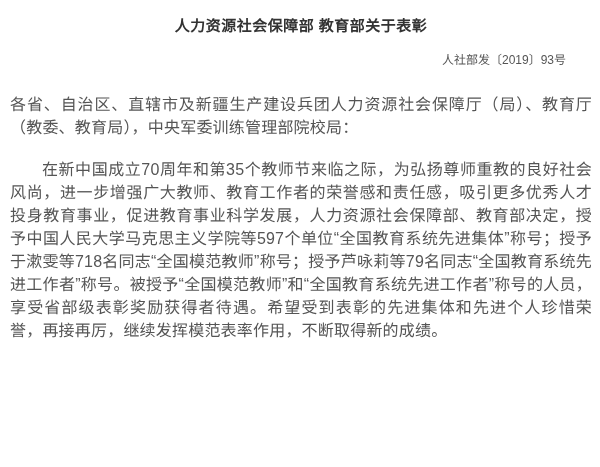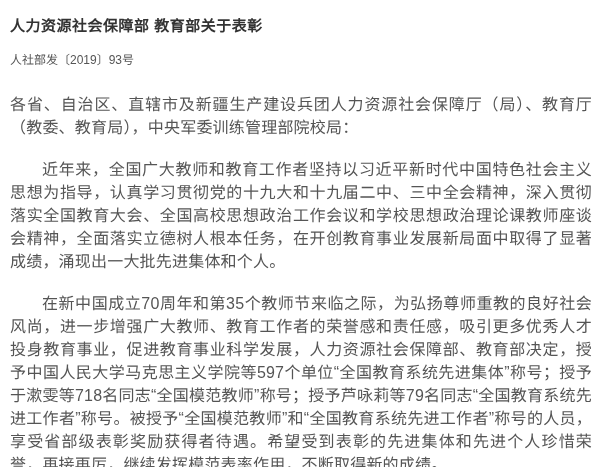--- a/index.html
+++ b/index.html
@@ -14,30 +14,31 @@
     font-family: "Liberation Sans", "DejaVu Sans", sans-serif;
   }
   .doc {
     box-sizing: border-box;
     width: 600px;
     height: 467px;
     padding: 14px 8px 0 10px;
     background: #ffffff;
   }
   .doc-title {
-    text-align: left;
+    text-align: center;
     font-weight: bold;
     font-size: 15px;
     line-height: 24px;
     color: #333333;
     letter-spacing: 0.5px;
   }
   .doc-number {
     margin-top: 11px;
     padding-right: 26px;
+    text-align: right;
     font-size: 12px;
     line-height: 23px;
     color: #555555;
   }
   .body-text {
     font-size: 16px;
     line-height: 23px;
     color: #555555;
     text-align: justify;
     letter-spacing: 0.2px;
@@ -56,17 +57,16 @@
 <div class="doc">
 
   <div class="doc-title">
     <div>人力资源社会保障部 教育部关于表彰</div>
   </div>
 
   <div class="doc-number">人社部发〔2019〕93号</div>
 
   <p class="body-text salutation">各省、自治区、直辖市及新疆生产建设兵团人力资源社会保障厅（局）、教育厅（教委、教育局），中央军委训练管理部院校局：</p>
 
-  <p class="body-text para">近年来，全国广大教师和教育工作者坚持以习近平新时代中国特色社会主义思想为指导，认真学习贯彻党的十九大和十九届二中、三中全会精神，深入贯彻落实全国教育大会、全国高校思想政治工作会议和学校思想政治理论课教师座谈会精神，全面落实立德树人根本任务，在开创教育事业发展新局面中取得了显著成绩，涌现出一大批先进集体和个人。</p>
 
   <p class="body-text para">在新中国成立70周年和第35个教师节来临之际，为弘扬尊师重教的良好社会风尚，进一步增强广大教师、教育工作者的荣誉感和责任感，吸引更多优秀人才投身教育事业，促进教育事业科学发展，人力资源社会保障部、教育部决定，授予中国人民大学马克思主义学院等597个单位“全国教育系统先进集体”称号；授予于漱雯等718名同志“全国模范教师”称号；授予芦咏莉等79名同志“全国教育系统先进工作者”称号。被授予“全国模范教师”和“全国教育系统先进工作者”称号的人员，享受省部级表彰奖励获得者待遇。希望受到表彰的先进集体和先进个人珍惜荣誉，再接再厉，继续发挥模范表率作用，不断取得新的成绩。</p>
 
 </div>
 
 </body></html>

